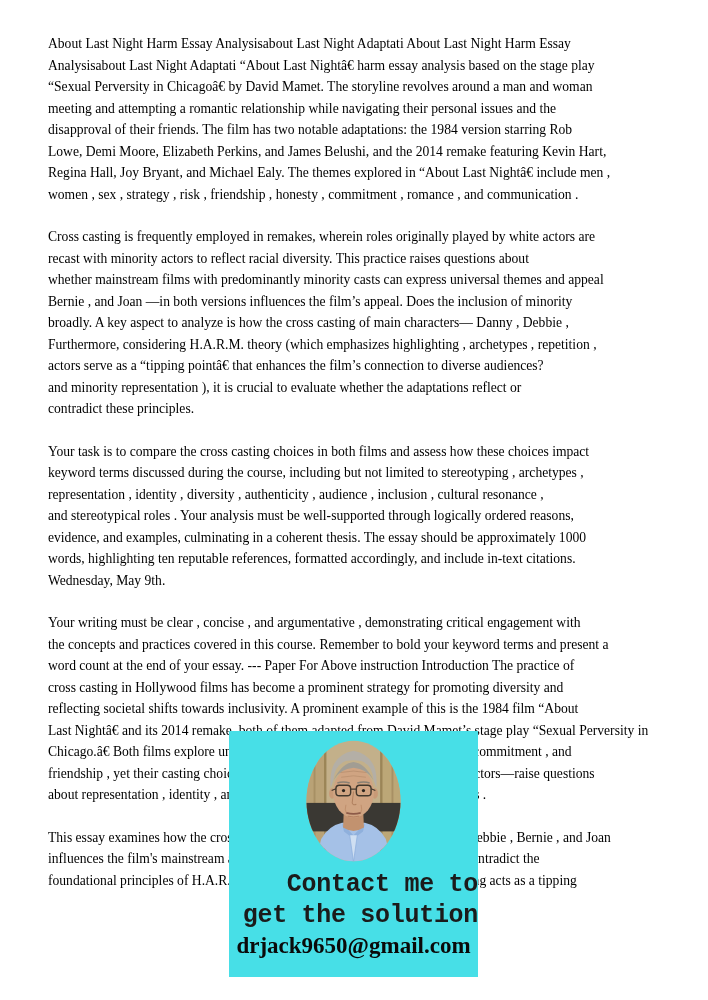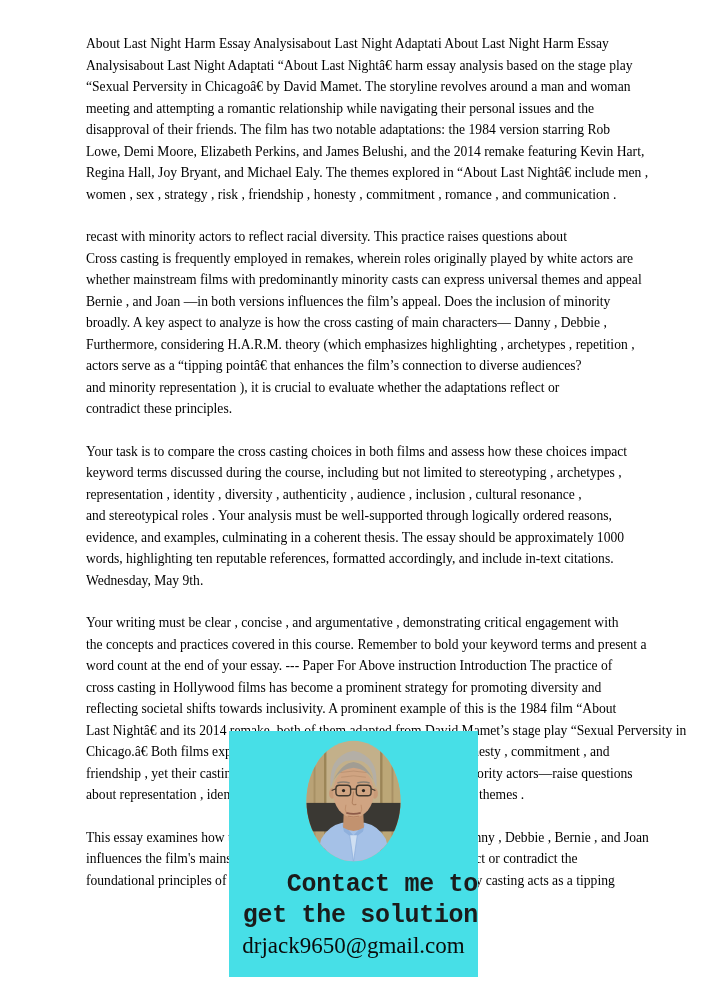--- a/index.html
+++ b/index.html
@@ -11,21 +11,20 @@
     overflow: hidden;
     font-family: "Liberation Serif", "DejaVu Serif", serif;
   }
   .doc {
     position: absolute;
     left: 48px;
     top: 33px;
     width: 616px;
     color: #000000;
     font-size: 13.6px;
-    margin-left: 38px;
   }
   .para { margin: 0 0 21px 0; }
   .line {
     white-space: nowrap;
     line-height: 21.5px;
     height: 21.5px;
     overflow: visible;
   }
   .card {
     position: absolute;
@@ -56,21 +55,21 @@
     color: #1b1b1b;
     letter-spacing: -0.3px;
   }
   .email {
     position: absolute;
     top: 201px;
     left: 0;
     width: 100%;
     text-align: center;
     font-family: "Liberation Serif", "DejaVu Serif", serif;
-    font-weight: 400;
+    font-weight: 700;
     font-size: 23px;
     line-height: 28px;
     color: #0a0a0a;
   }
 </style>
 </head>
 <body>
 
 <div class="page">
 
@@ -79,22 +78,22 @@
         <div class="line">About Last Night Harm Essay Analysisabout Last Night Adaptati About Last Night Harm Essay</div>
         <div class="line">Analysisabout Last Night Adaptati “About Last Nightâ€ harm essay analysis based on the stage play</div>
         <div class="line">“Sexual Perversity in Chicagoâ€ by David Mamet. The storyline revolves around a man and woman</div>
         <div class="line">meeting and attempting a romantic relationship while navigating their personal issues and the</div>
         <div class="line">disapproval of their friends. The film has two notable adaptations: the 1984 version starring Rob</div>
         <div class="line">Lowe, Demi Moore, Elizabeth Perkins, and James Belushi, and the 2014 remake featuring Kevin Hart,</div>
         <div class="line">Regina Hall, Joy Bryant, and Michael Ealy. The themes explored in “About Last Nightâ€ include men ,</div>
         <div class="line">women , sex , strategy , risk , friendship , honesty , commitment , romance , and communication .</div>
       </div>
       <div class="para">
+        <div class="line">Cross casting is frequently employed in remakes, wherein roles originally played by white actors are</div>
         <div class="line">recast with minority actors to reflect racial diversity. This practice raises questions about</div>
-        <div class="line">Cross casting is frequently employed in remakes, wherein roles originally played by white actors are</div>
         <div class="line">whether mainstream films with predominantly minority casts can express universal themes and appeal</div>
         <div class="line">Bernie , and Joan —in both versions influences the film’s appeal. Does the inclusion of minority</div>
         <div class="line">broadly. A key aspect to analyze is how the cross casting of main characters— Danny , Debbie ,</div>
         <div class="line">Furthermore, considering H.A.R.M. theory (which emphasizes highlighting , archetypes , repetition ,</div>
         <div class="line">actors serve as a “tipping pointâ€ that enhances the film’s connection to diverse audiences?</div>
         <div class="line">and minority representation ), it is crucial to evaluate whether the adaptations reflect or</div>
         <div class="line">contradict these principles.</div>
       </div>
       <div class="para">
         <div class="line">Your task is to compare the cross casting choices in both films and assess how these choices impact</div>

